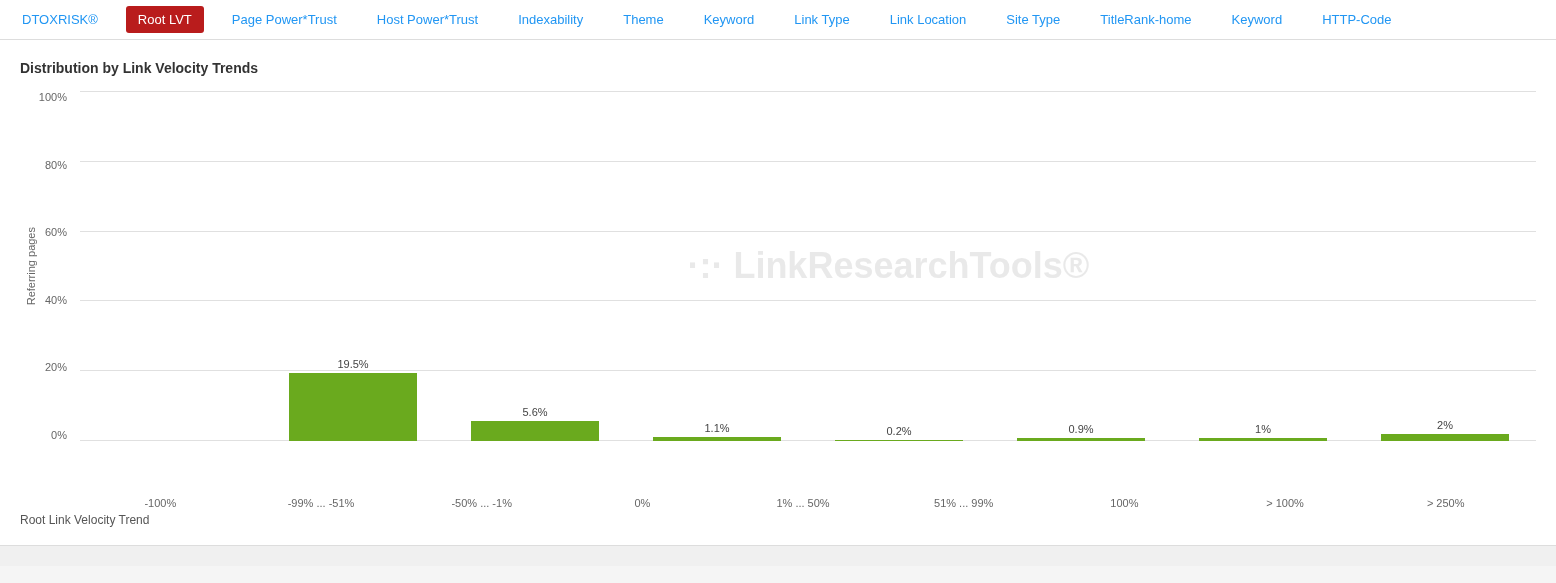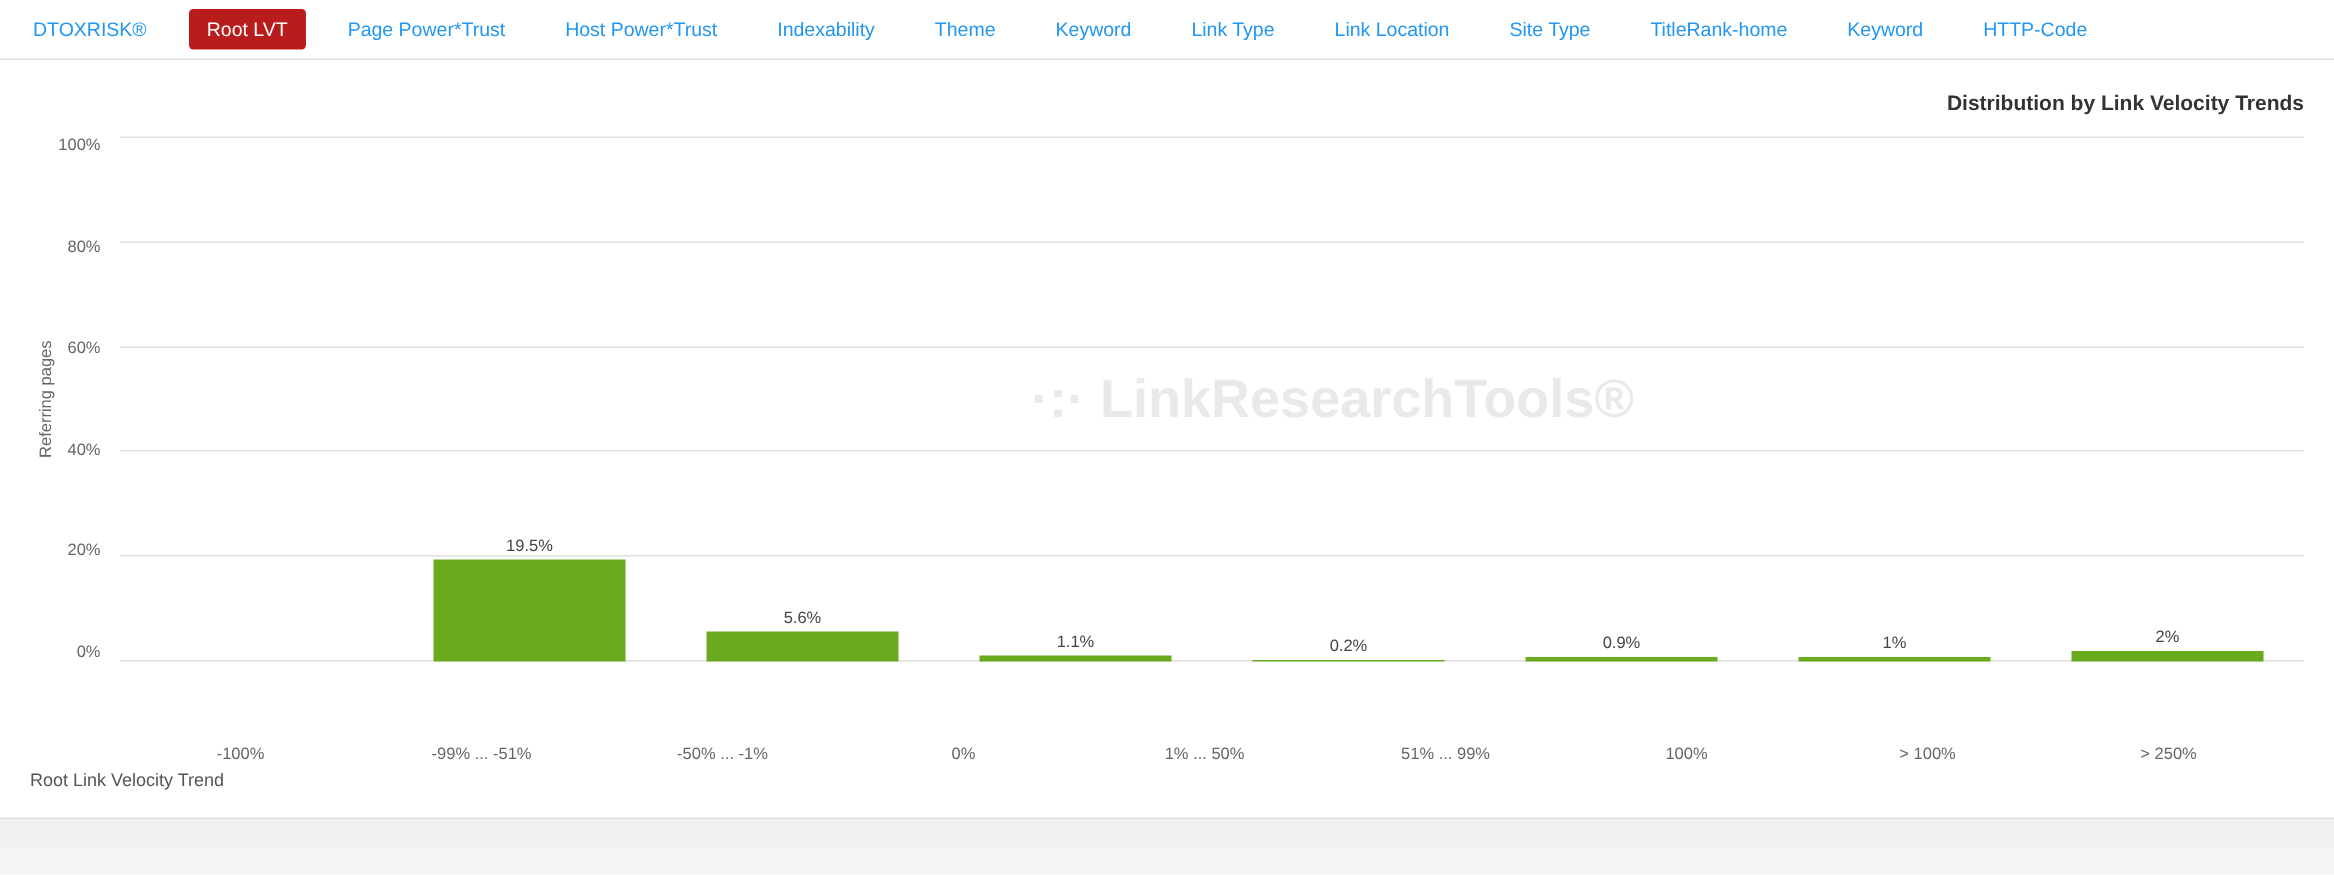--- a/index.html
+++ b/index.html
@@ -42,21 +42,21 @@
     }
 
     .chart-container {
       background: #fff;
       padding: 20px 20px 10px 20px;
       margin: 0;
       position: relative;
     }
 
     .chart-title {
-      text-align: right;
+      text-align: left;
       font-weight: bold;
       font-size: 14px;
       color: #333;
       margin-bottom: 15px;
     }
 
     .chart-area {
       display: flex;
       align-items: flex-end;
       position: relative;

